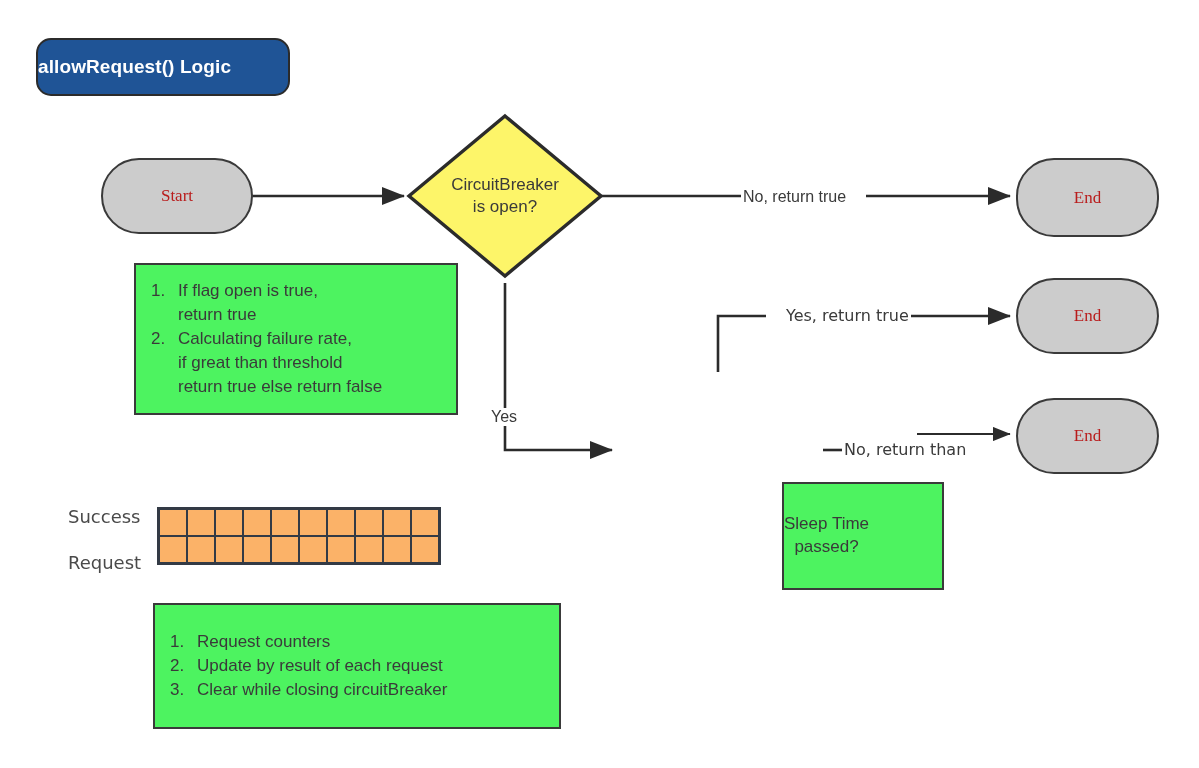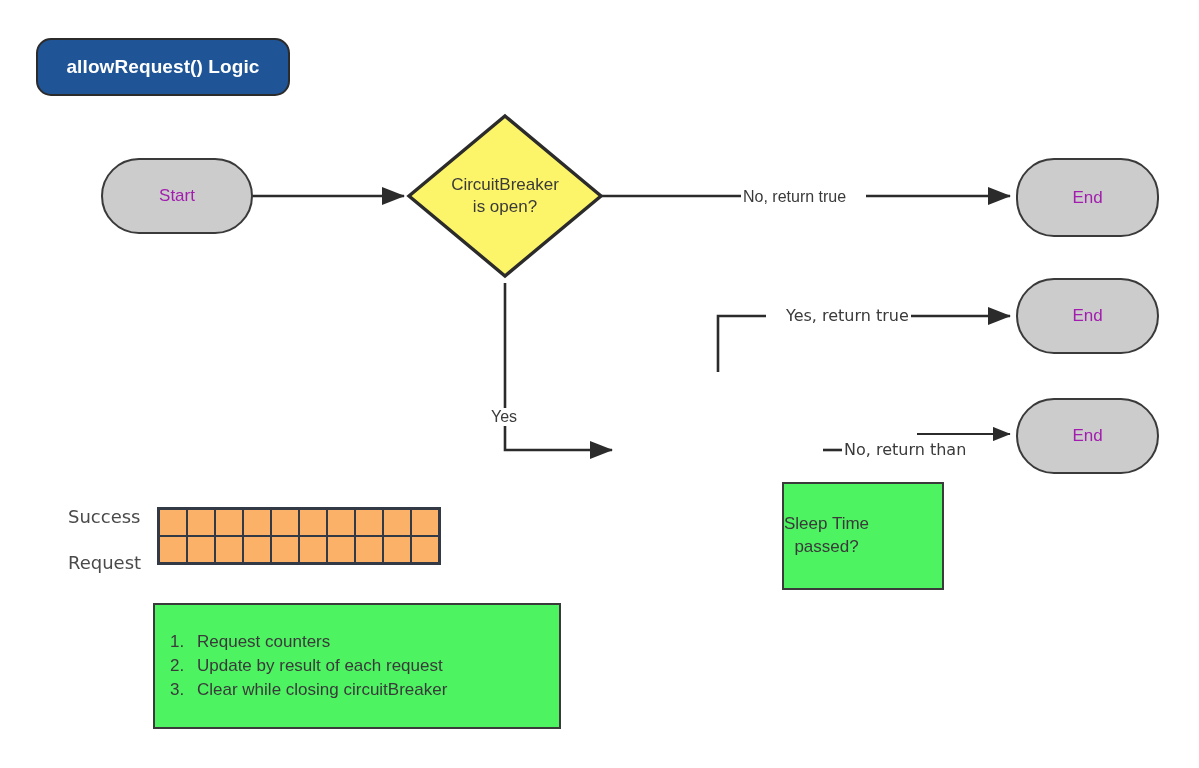--- a/index.html
+++ b/index.html
@@ -32,21 +32,21 @@
   
   .title-badge {
     position: absolute;
     left: 36px; top: 38px;
     width: 254px; height: 58px;
     background: #1f5496;
     border: 2.5px solid #2b2b2b;
     border-radius: 15px;
     display: flex;
     align-items: center;
-    justify-content: center;
+    justify-content: flex-start;
     box-sizing: border-box;
   }
   .title-badge span {
     color: #ffffff;
     font-size: 19px;
     font-weight: bold;
     letter-spacing: .1px;
   }
 
   
@@ -55,21 +55,22 @@
     background: #cccccc;
     border: 2.5px solid #3a3a3a;
     border-radius: 38px;
     box-sizing: border-box;
     display: flex;
     align-items: center;
     justify-content: center;
   }
   .terminator span {
     font-size: 17px;
-    color: #a21caf;
+    color: #b91c1c;
+    font-family: Liberation Serif, serif;
   }
 
   
   .diamond-wrap {
     position: absolute;
   }
   .diamond-wrap svg {
     position: absolute;
     left: 0; top: 0;
     overflow: visible;
@@ -230,20 +231,29 @@
   </div>
 
   <div class="edge-label humanist" style="left:784px; top:306px;">
     <span>Yes, return true</span>
   </div>
 
   <div class="edge-label humanist" style="left:842px; top:440px;">
     <span>No, return than</span>
   </div>
 
+  <div class="note" style="left:134px; top:263px; width:324px; height:152px; display:flex; align-items:center;">
+    <ol>
+      <li style="white-space:pre-line;">If flag open is true,
+return true</li>
+      <li style="white-space:pre-line;">Calculating failure rate,
+if great than threshold
+return true else return false</li>
+    </ol>
+  </div>
 
   <div class="note note-center" style="left:782px; top:482px; width:162px; height:108px;">
     <div class="note-text">
       <div>Sleep Time</div>
       <div>passed?</div>
     </div>
   </div>
 
   <div class="grid-label success">Success</div>
   <div class="grid-label failure">Request</div>

